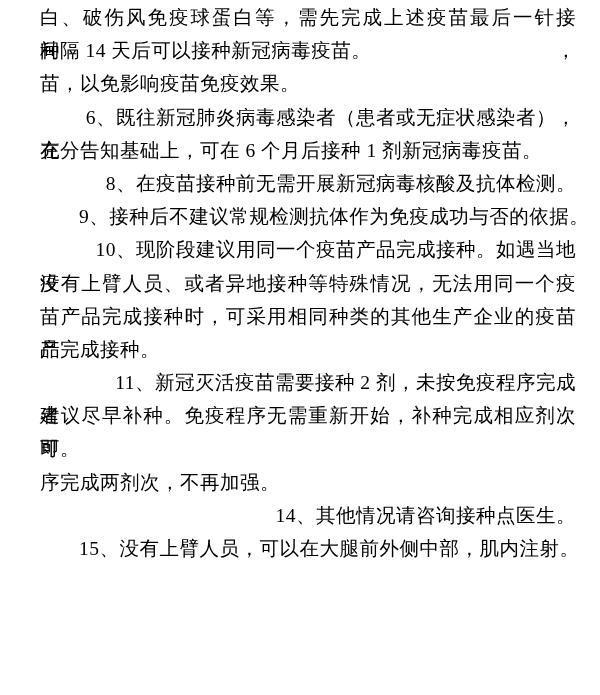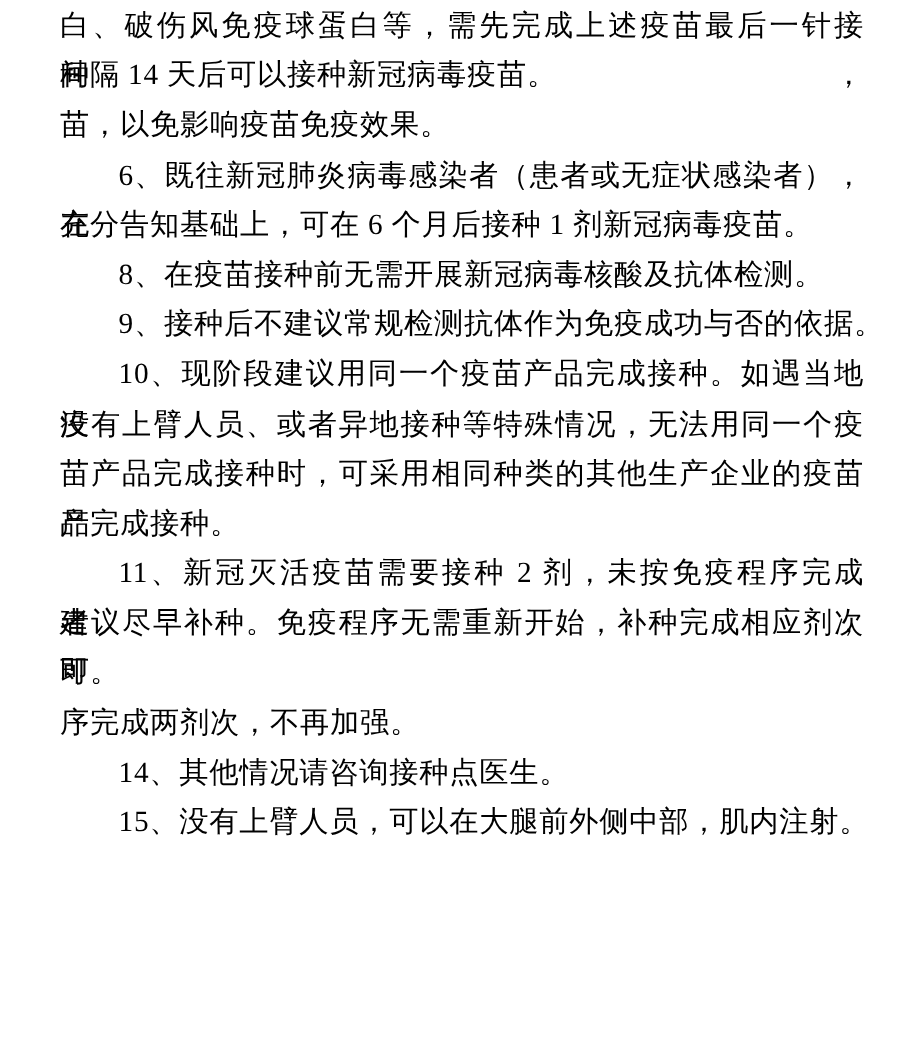--- a/index.html
+++ b/index.html
@@ -35,20 +35,21 @@
     text-align: justify;
     text-align-last: justify;
     text-justify: inter-character;
   }
   .line.nojustify {
     text-align: left;
     white-space: nowrap;
   }
   .line.indent {
     text-indent: 2em;
+    text-align: right;
   }
 </style>
 </head>
 <body>
 
 <div class="page" style="background: rgb(255, 255, 255); color: rgb(0, 0, 0);">
   <div class="doc-body">
       <div class="line justify">白、破伤风免疫球蛋白等，需先完成上述疫苗最后一针接种，</div>
       <div class="line nojustify">间隔 14 天后可以接种新冠病毒疫苗。</div>
       <div class="line nojustify">苗，以免影响疫苗免疫效果。</div>

